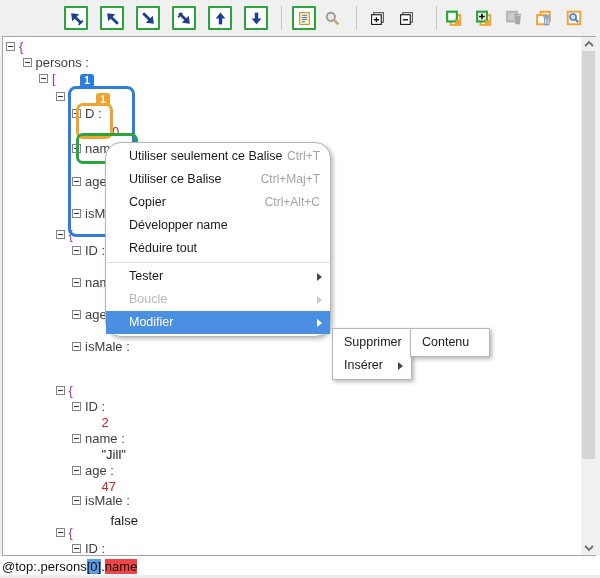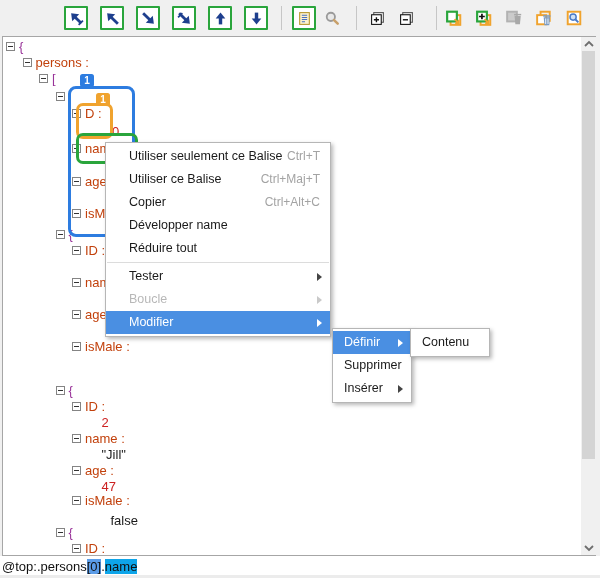--- a/index.html
+++ b/index.html
@@ -14,21 +14,21 @@
   .tb-sep{width:1px;height:24px;background:#c6c6c6;flex:0 0 auto;}
   .tb-btn svg{display:block;}
 
   
   .panel{position:absolute;left:2px;top:36px;width:594px;height:520px;background:#fff;border:1px solid #a6a6a6;box-sizing:border-box;}
   .treeclip{position:absolute;left:3px;top:37px;width:577px;height:518px;overflow:hidden;z-index:2;}
   .row{position:absolute;height:15px;line-height:15px;font-size:13px;white-space:nowrap;color:#1a1a1a;}
   .tog{display:inline-block;width:9px;height:9px;box-sizing:border-box;border:1px solid #848484;background:#fff;position:relative;vertical-align:middle;margin-right:4px;margin-top:-2px;}
   .tog::after{content:"";position:absolute;left:1px;right:1px;top:3px;height:1px;background:#333;}
   .brace{color:#993399;}
-  .key{color:#c2410c;}
+  .key{color:#404040;}
   .v-num{color:#cc2222;}
   .v-str,.v-lit{color:#1a1a1a;}
 
   
   .selbox{position:absolute;box-sizing:border-box;border-radius:8px;z-index:5;}
   .selbox.blue{border:3px solid #2d7ce0;}
   .selbox.orange{border:3px solid #f0a32e;border-radius:7px;}
   .selbox.green{border:3px solid #2aa53c;border-radius:7px;}
   .seltag{position:absolute;width:14px;height:13px;border-radius:2.5px;color:#fff;font-size:10px;font-weight:bold;
           text-align:center;line-height:13px;z-index:6;}
@@ -46,30 +46,30 @@
         padding:2px 0;font-size:12.5px;z-index:50;box-sizing:border-box;}
   .mi{position:relative;height:23px;line-height:23px;padding-left:23px;padding-right:26px;color:#1a1a1a;white-space:nowrap;}
   .mi.hl{background:#4a8fe2;color:#fff;}
   .mi.dis{color:#b8b8b8;}
   .mi .sc{position:absolute;right:10px;top:0;color:#a3a3a3;font-size:12px;}
   .mi .arr{position:absolute;right:8px;top:50%;margin-top:-4px;width:0;height:0;
            border-left:5px solid #444;border-top:4px solid transparent;border-bottom:4px solid transparent;}
   .mi.hl .arr{border-left-color:#fff;}
   .mi.dis .arr{border-left-color:#c9c9c9;}
   .msep{height:1px;background:#dcdcdc;margin:2px 1px;}
-  #ctx-menu{left:105px;top:142px;width:226px;}
+  #ctx-menu{left:105px;top:142px;width:226px;border-radius:16px;}
   #submenu-modifier{left:332px;top:328px;width:80px;}
   #submenu-definir{left:410px;top:328px;width:80px;}
   .menu.sub .mi{padding-left:11px;padding-right:18px;}
 
   
   .statusbar{position:absolute;left:0;top:556px;width:600px;height:22px;background:#fff;
              font-size:13px;color:#111;padding:3px 0 0 2px;box-sizing:border-box;border-bottom:3px solid #ececec;}
   .statusbar .chipb{background:#5b9ce8;}
-  .statusbar .chipg{background:#0ea5e9;margin-top:44px;}
+  .statusbar .chipg{background:#ef4444;margin-top:44px;}
 </style>
 </head>
 <body>
 
 <div class="window">
   <div class="toolbar" id="toolbar">
       <div class="tb-btn green" style="margin-left: 0px; margin-right: 12px;">
         <span>
           <svg width="15" height="15" viewBox="0 0 14 14">
             <path d="M5.5 5.5 L11.5 11.5" stroke="#1e3f8e" stroke-width="2.6"></path>
@@ -259,21 +259,20 @@
       <div class="mi"><span>Utiliser ce Balise</span><span class="sc">Ctrl+Maj+T</span></div>
       <div class="mi"><span>Copier</span><span class="sc">Ctrl+Alt+C</span></div>
       <div class="mi"><span>Développer name</span></div>
       <div class="mi"><span>Réduire tout</span></div>
       <div class="msep"></div>
       <div class="mi"><span>Tester</span><span class="arr"></span></div>
       <div class="mi dis"><span>Boucle</span><span class="arr"></span></div>
       <div class="mi hl"><span>Modifier</span><span class="arr"></span></div>
     </div>
   <div class="menu sub" id="submenu-modifier">
-      <div class="mi hl"><span>Définir</span><span class="arr"></span></div>
       <div class="mi"><span>Supprimer</span></div>
       <div class="mi"><span>Insérer</span><span class="arr"></span></div>
     </div>
   <div class="menu sub" id="submenu-definir">
       <div class="mi"><span>Contenu</span></div>
     </div>
 
   <div class="statusbar"><span>@top:.persons</span><span class="chipb">[0]</span><span>.</span><span class="chipg">name</span></div>
 </div>
 

